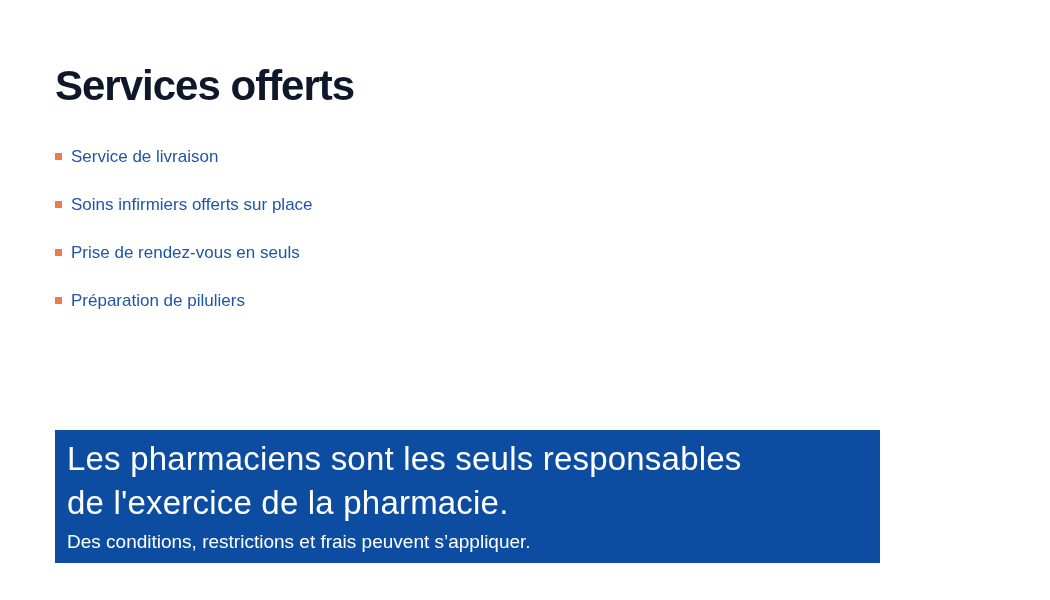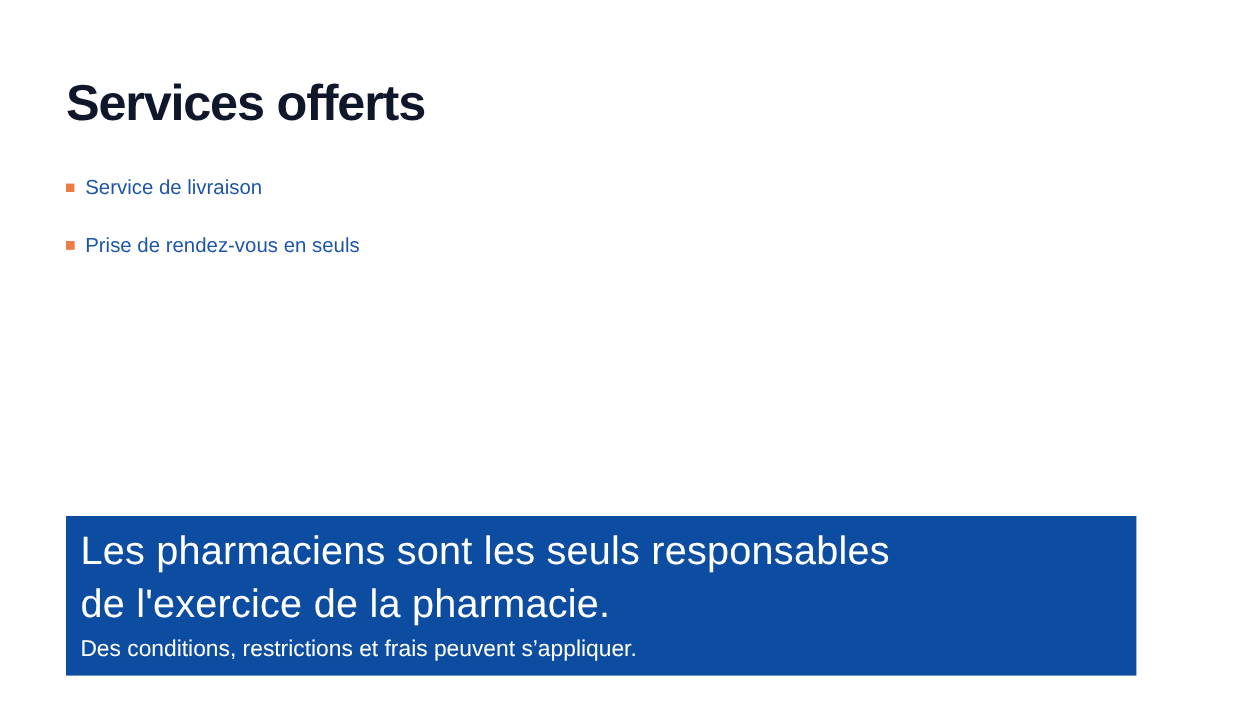--- a/index.html
+++ b/index.html
@@ -44,21 +44,21 @@
     top: 7px;
     width: 7px;
     height: 7px;
     background: #ED7B45;
     display: inline-block;
   }
   .disclaimer-banner {
     position: absolute;
     left: 55px;
     top: 430px;
-    width: 892px;
+    width: 825px;
     height: 133px;
     background: #0D4DA1;
     color: #ffffff;
     padding: 7px 12px 0 12px;
   }
   .banner-heading {
     font-weight: 300;
     font-size: 33px;
     line-height: 44px;
     letter-spacing: 0.2px;
@@ -77,24 +77,29 @@
 
 <h1 class="page-title">Services offerts</h1>
 
 <ul class="services-list">
   <li class="service-item">
     <span class="bullet"></span>
     <span>Service de livraison</span>
   </li>
   <li class="service-item">
     <span class="bullet"></span>
+    <span>Soins infirmiers offerts sur place</span>
   </li>
   <li class="service-item">
     <span class="bullet"></span>
     <span>Prise de rendez-vous en seuls</span>
+  </li>
+  <li class="service-item">
+    <span class="bullet"></span>
+    <span>Préparation de piluliers</span>
   </li>
 </ul>
 
 <div class="disclaimer-banner">
   <div class="banner-heading">Les pharmaciens sont les seuls responsables</div>
   <div class="banner-heading">de l'exercice de la pharmacie.</div>
   <div class="banner-subtext">Des conditions, restrictions et frais peuvent s’appliquer.</div>
 </div>
 
 </body></html>

